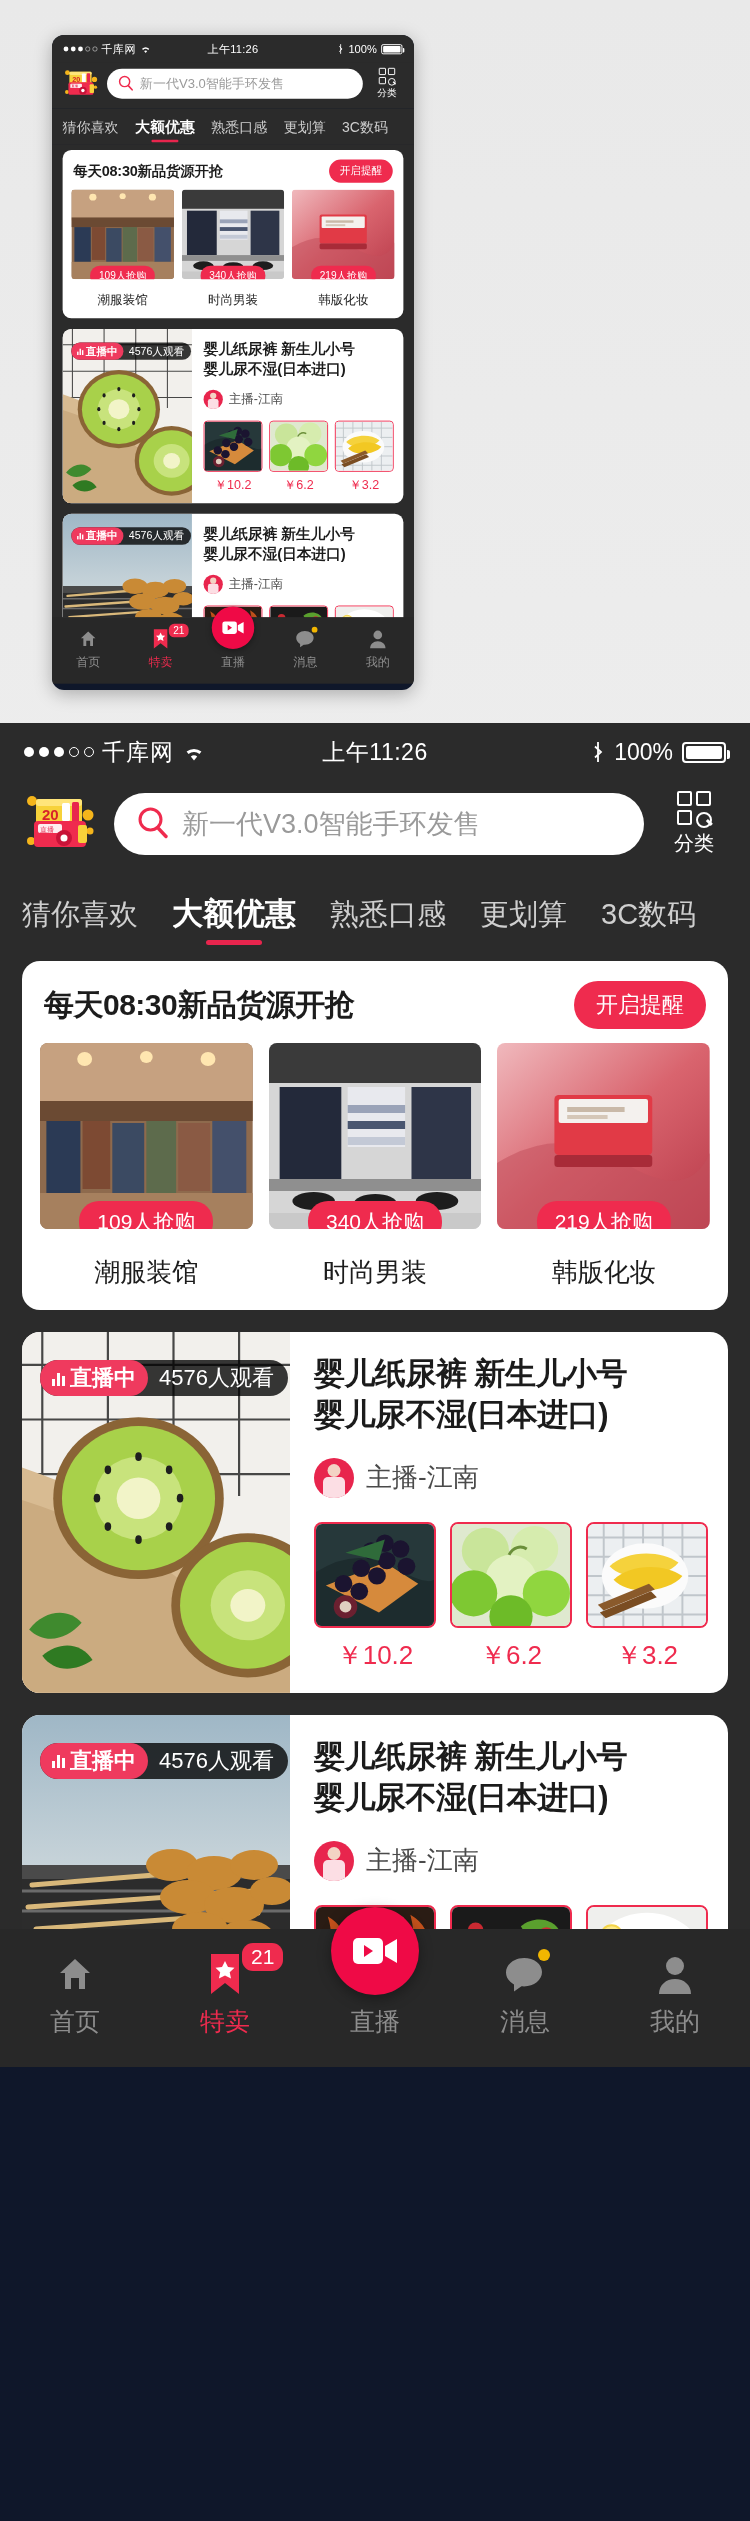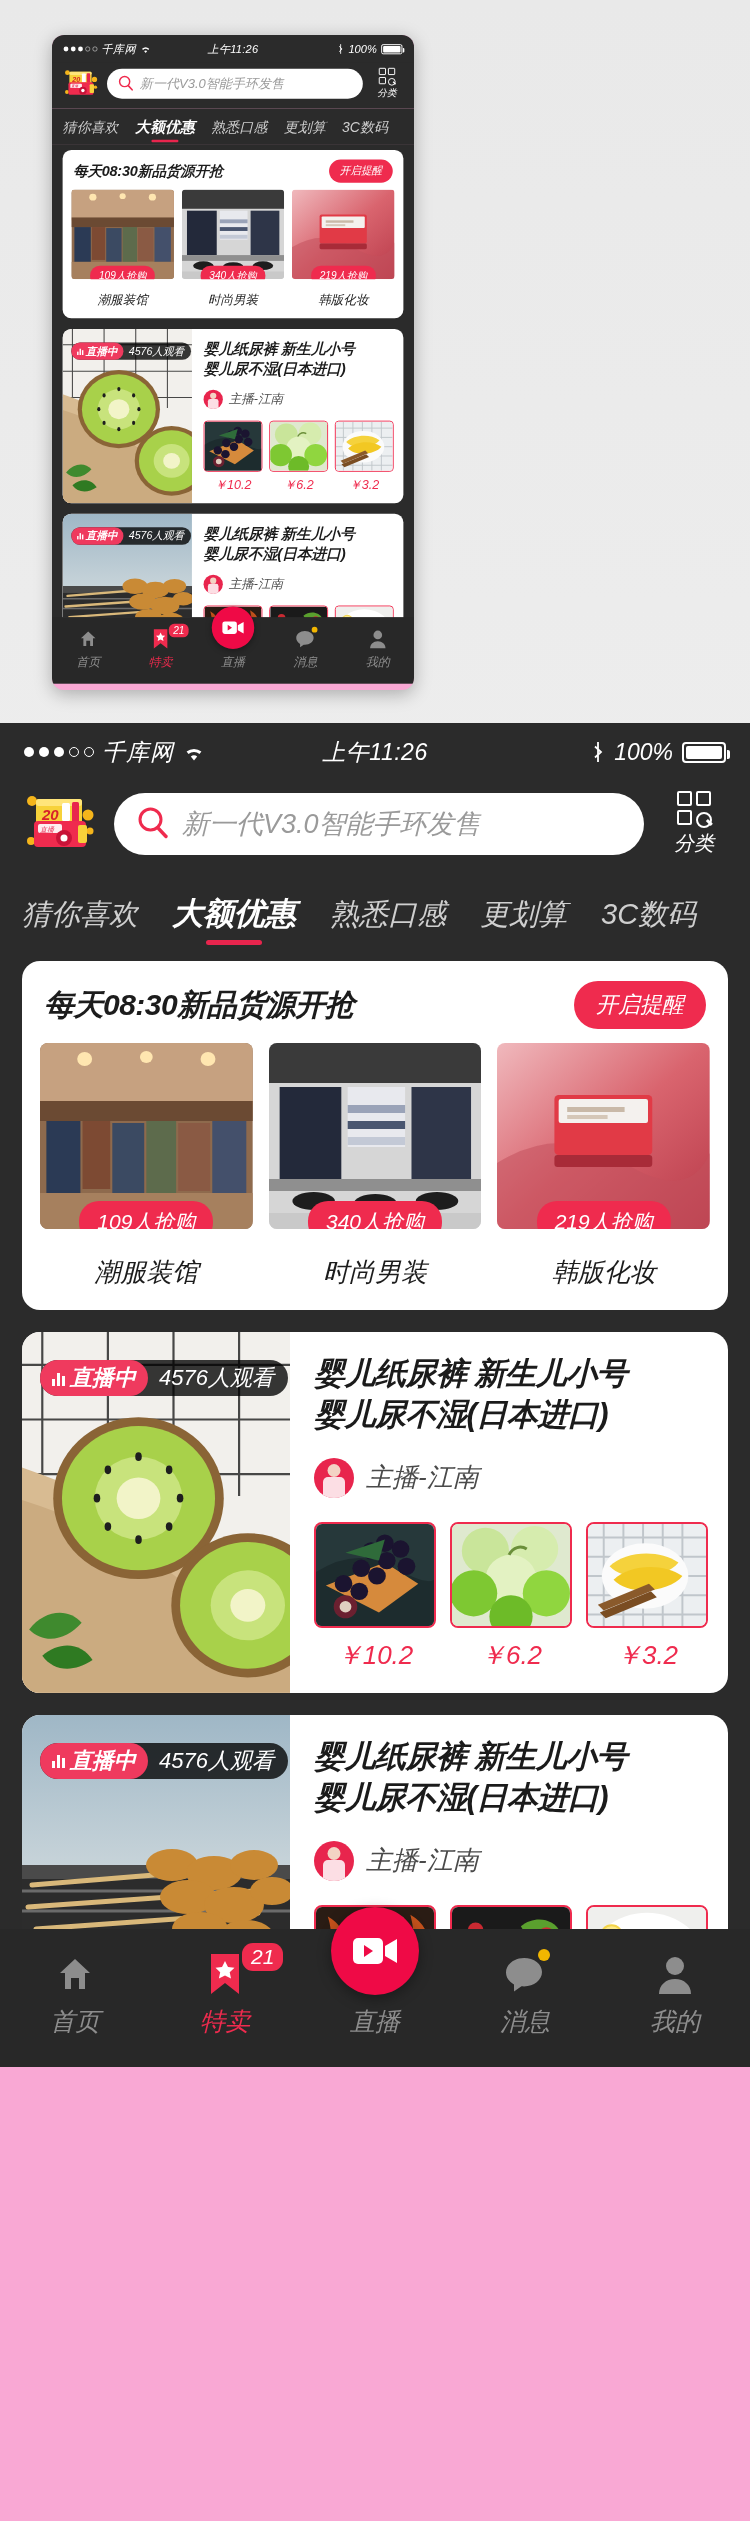--- a/index.html
+++ b/index.html
@@ -7,23 +7,22 @@
   body {
     font-family:"Liberation Sans","DejaVu Sans",sans-serif;
     background:linear-gradient(180deg,#e9e9e9 0%,#eeeeee 40%,#e6e6e6 100%);
     overflow:hidden;
     position:relative;
   }
 
   
   .phone {
     position:absolute;
-    background:#f9a8d4;
+    background:#0f172a;
     overflow:hidden;
-    font-style:italic;
   }
   .phone.small {
     left:52px; top:35px; width:362px; height:655px;
     border-radius:12px;
     box-shadow:0 4px 18px rgba(0,0,0,.28);
   }
   .phone.large {
     left:0px; top:723px; width:750px; height:1798px;
     border-radius:0;
   }

